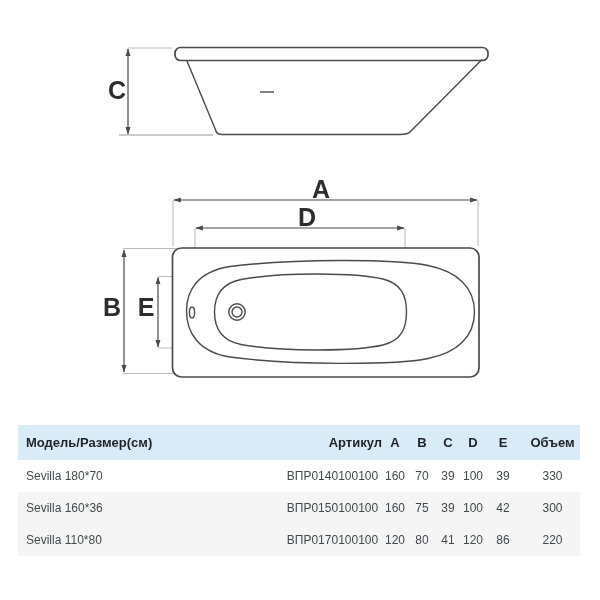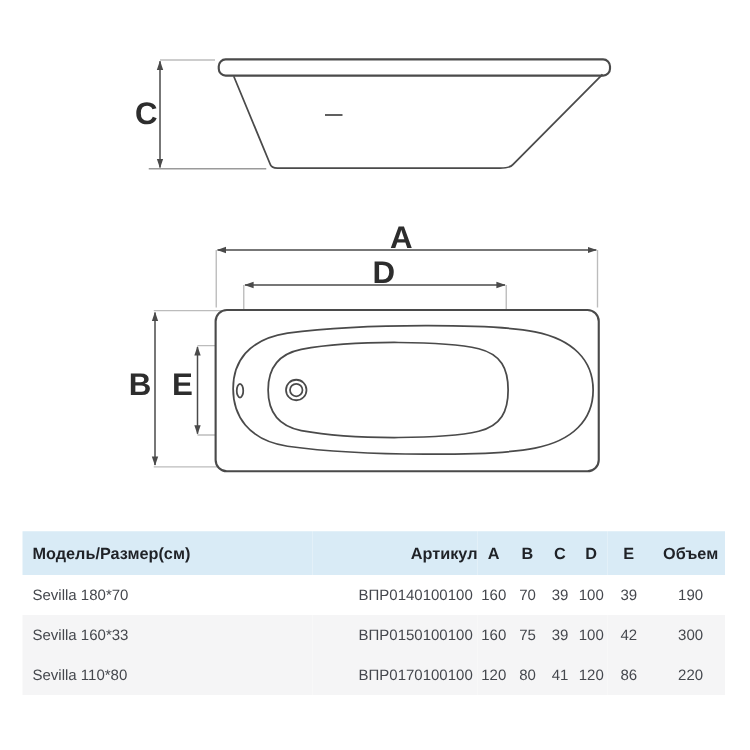--- a/index.html
+++ b/index.html
@@ -131,24 +131,24 @@
     </thead>
     <tbody>
       <tr>
         <td class="d-model">Sevilla 180*70</td>
         <td class="d-article">ВПР0140100100</td>
         <td class="c-num">160</td>
         <td class="c-num">70</td>
         <td class="c-num">39</td>
         <td class="c-num">100</td>
         <td class="c-num">39</td>
-        <td class="d-volume">190</td>
+        <td class="d-volume">330</td>
       </tr>
       <tr class="alt">
-        <td class="d-model">Sevilla 160*33</td>
+        <td class="d-model">Sevilla 160*36</td>
         <td class="d-article">ВПР0150100100</td>
         <td class="c-num">160</td>
         <td class="c-num">75</td>
         <td class="c-num">39</td>
         <td class="c-num">100</td>
         <td class="c-num">42</td>
         <td class="d-volume">300</td>
       </tr>
       <tr class="alt">
         <td class="d-model">Sevilla 110*80</td>

